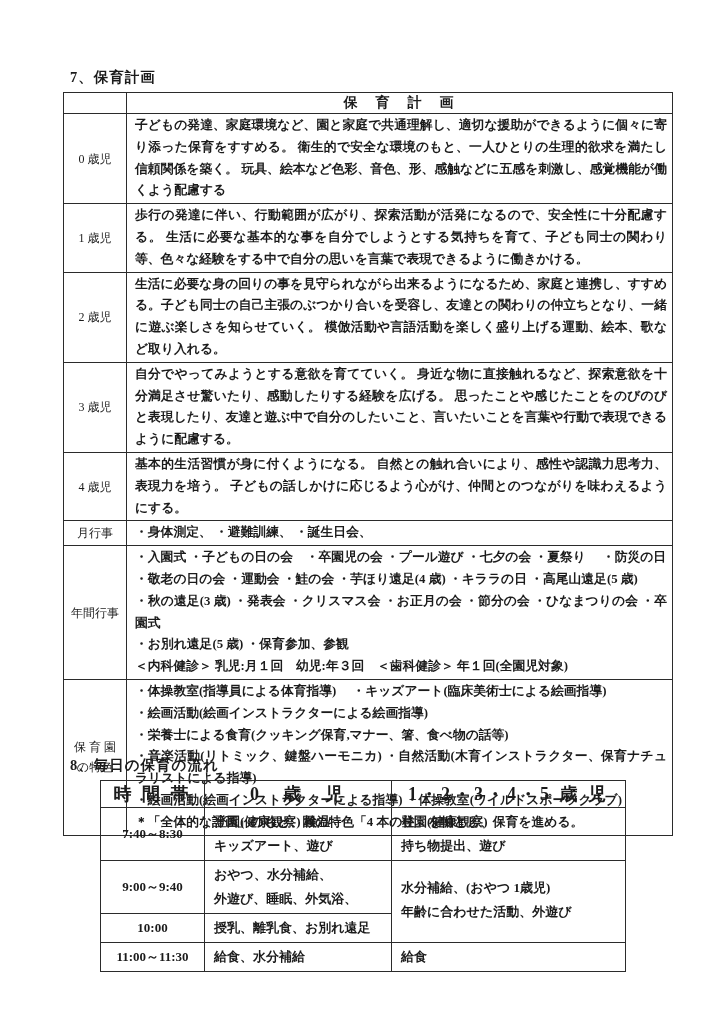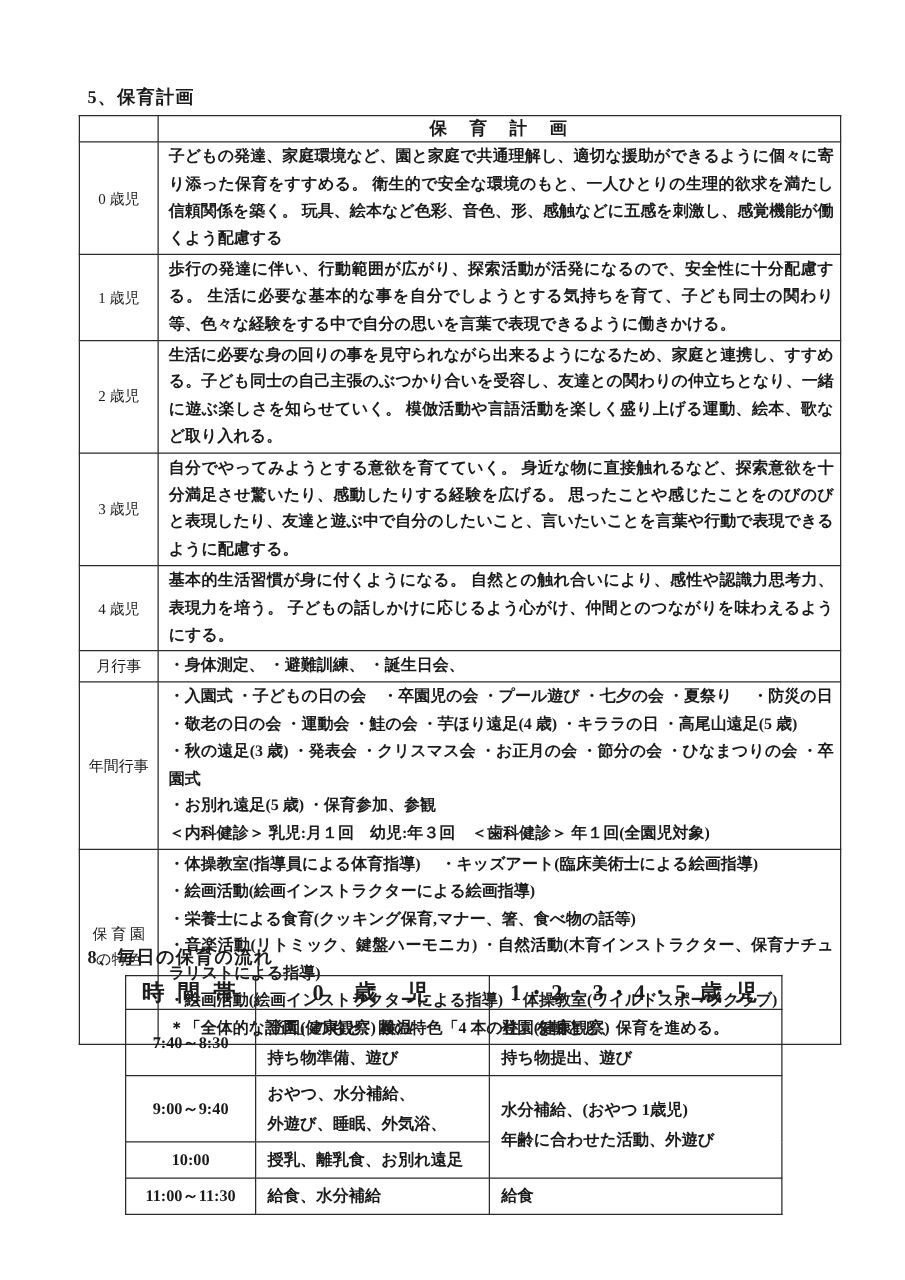--- a/index.html
+++ b/index.html
@@ -88,21 +88,21 @@
     vertical-align: middle;
   }
   .dh2 { height: 52px; }
   .dh1 { height: 28px; }
 </style>
 </head>
 <body>
 
 <div class="page">
 
-  <div id="title7" class="section-title">5、保育計画</div>
+  <div id="title7" class="section-title">7、保育計画</div>
 
   <table id="plan-table">
     <colgroup>
         <col style="width:63px">
         <col>
       </colgroup>
     <tbody>
         <tr>
       <td class="lbl"></td>
       <td class="hdr">保　育　計　画</td>
@@ -169,21 +169,21 @@
     <tbody>
         <tr>
       <td class="time-hdr">時 間 帯</td>
       <td class="age-hdr">0　歳　児</td>
       <td class="age-hdr">1・2・3・4・5 歳 児</td>
     </tr>
     <tr>
       <td class="time dh2">7:40～8:30</td>
       <td class="act dh2">
         <div>登園(健康観察) 検温</div>
-        <div>持ち物準備、遊び</div>
+        <div>キッズアート、遊び</div>
       </td>
       <td class="act dh2">
         <div>登園(健康観察)</div>
         <div>持ち物提出、遊び</div>
       </td>
     </tr>
     <tr>
       <td class="time dh2">9:00～9:40</td>
       <td class="act dh2">
         <div>おやつ、水分補給、</div>

